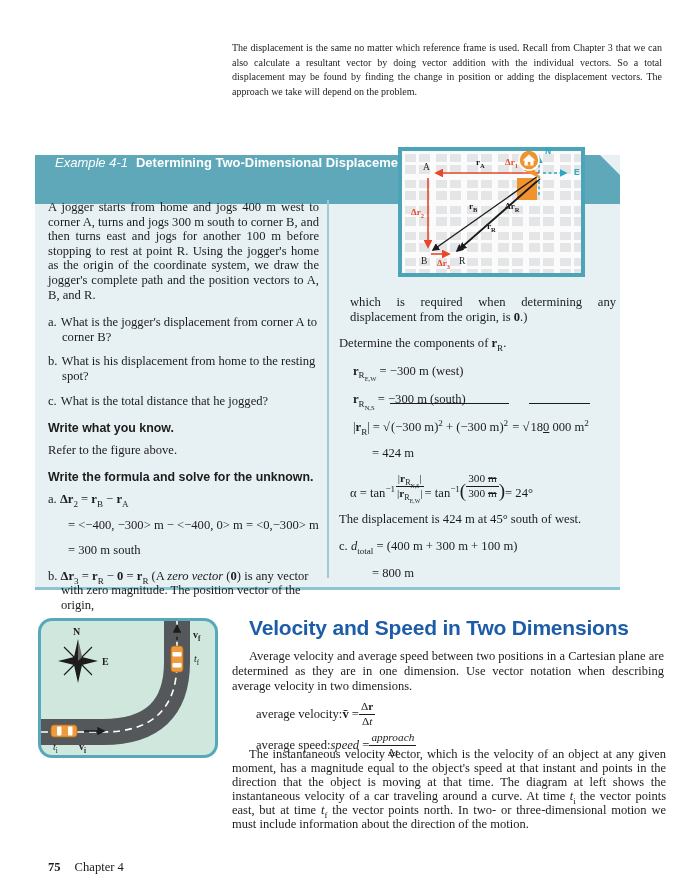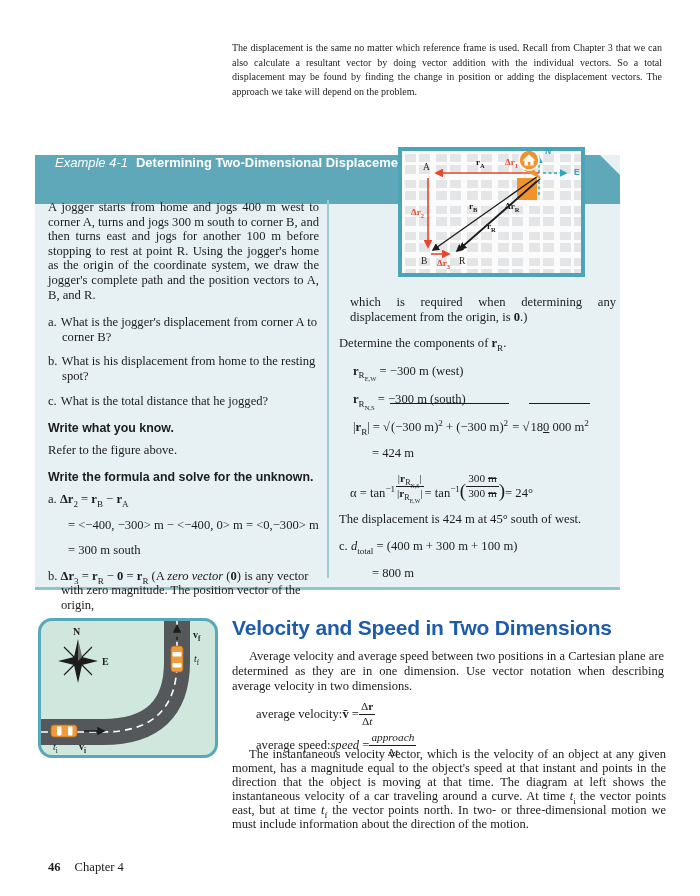--- a/index.html
+++ b/index.html
@@ -62,21 +62,21 @@
   .maplab.plain{font-weight:400;font-size:9.5px;}
   .maplab.red{color:var(--red);}
   .maplab.tealc{color:#2BA7BF;font-family:"Liberation Sans",sans-serif;font-size:8.5px;}
 
   
   .car-fig{position:absolute;left:38px;top:618px;width:180px;height:140px;margin:0;
            border:3.5px solid #57A9BA;border-radius:14px;background:var(--green);overflow:hidden;}
   .car-fig svg{position:absolute;left:0;top:0;}
   .figlab{position:absolute;font-size:10px;line-height:1;white-space:nowrap;}
   .figlab.bold{font-weight:700;}
-  .section-heading{position:absolute;left:232px;top:616px;margin:0;
+  .section-heading{position:absolute;left:249px;top:616px;margin:0;
       font-family:"Liberation Sans",sans-serif;font-weight:700;font-size:21px;
       color:var(--blue);letter-spacing:-0.2px;}
   .bpara{position:absolute;text-align:justify;font-size:12.5px;}
   .bpara1{left:232px;top:649px;width:432px;line-height:15.2px;text-indent:17px;}
   .bpara2{left:232px;top:748px;width:434px;line-height:13.9px;text-indent:17px;}
   .formulas{position:absolute;left:256px;top:700px;font-size:12.6px;}
   .frow{display:flex;align-items:center;margin-bottom:3px;}
 
   .page-footer{position:absolute;left:48px;top:860px;font-size:12.6px;}
   .pagenum{font-weight:700;margin-right:14px;}
@@ -253,14 +253,14 @@
     <span class="frac">
       <span class="num"><i>approach</i></span>
       <span class="den">Δ<i>t</i></span>
     </span>
   </div>
 </div>
 
 <p class="bpara bpara2">The instantaneous velocity vector, which is the velocity of an object at any given moment, has a magnitude equal to the object's speed at that instant and points in the direction that the object is moving at that time. The diagram at left shows the instantaneous velocity of a car traveling around a curve. At time <i>t</i><sub>i</sub> the vector points east, but at time <i>t</i><sub>f</sub> the vector points north. In two- or three-dimensional motion we must include information about the direction of the motion.</p>
 
 <footer class="page-footer">
-  <span class="pagenum">46</span><span>Chapter 4</span>
+  <span class="pagenum">75</span><span>Chapter 4</span>
 </footer>
 
 </body></html>

